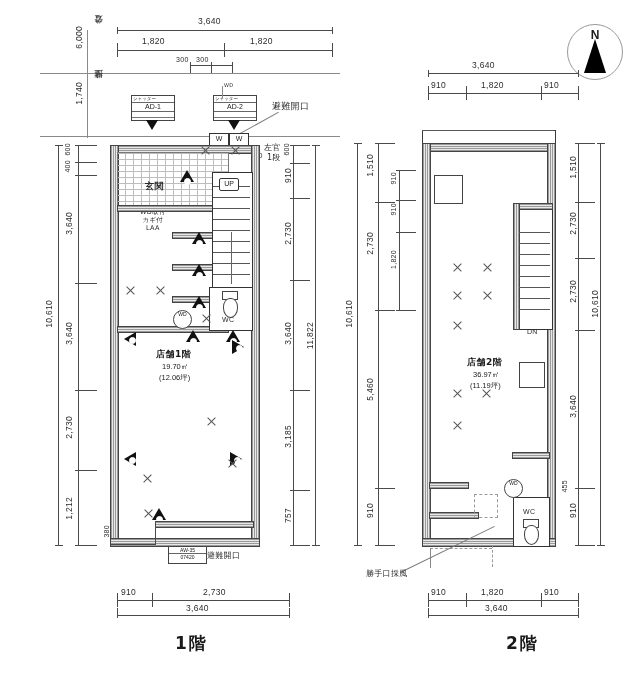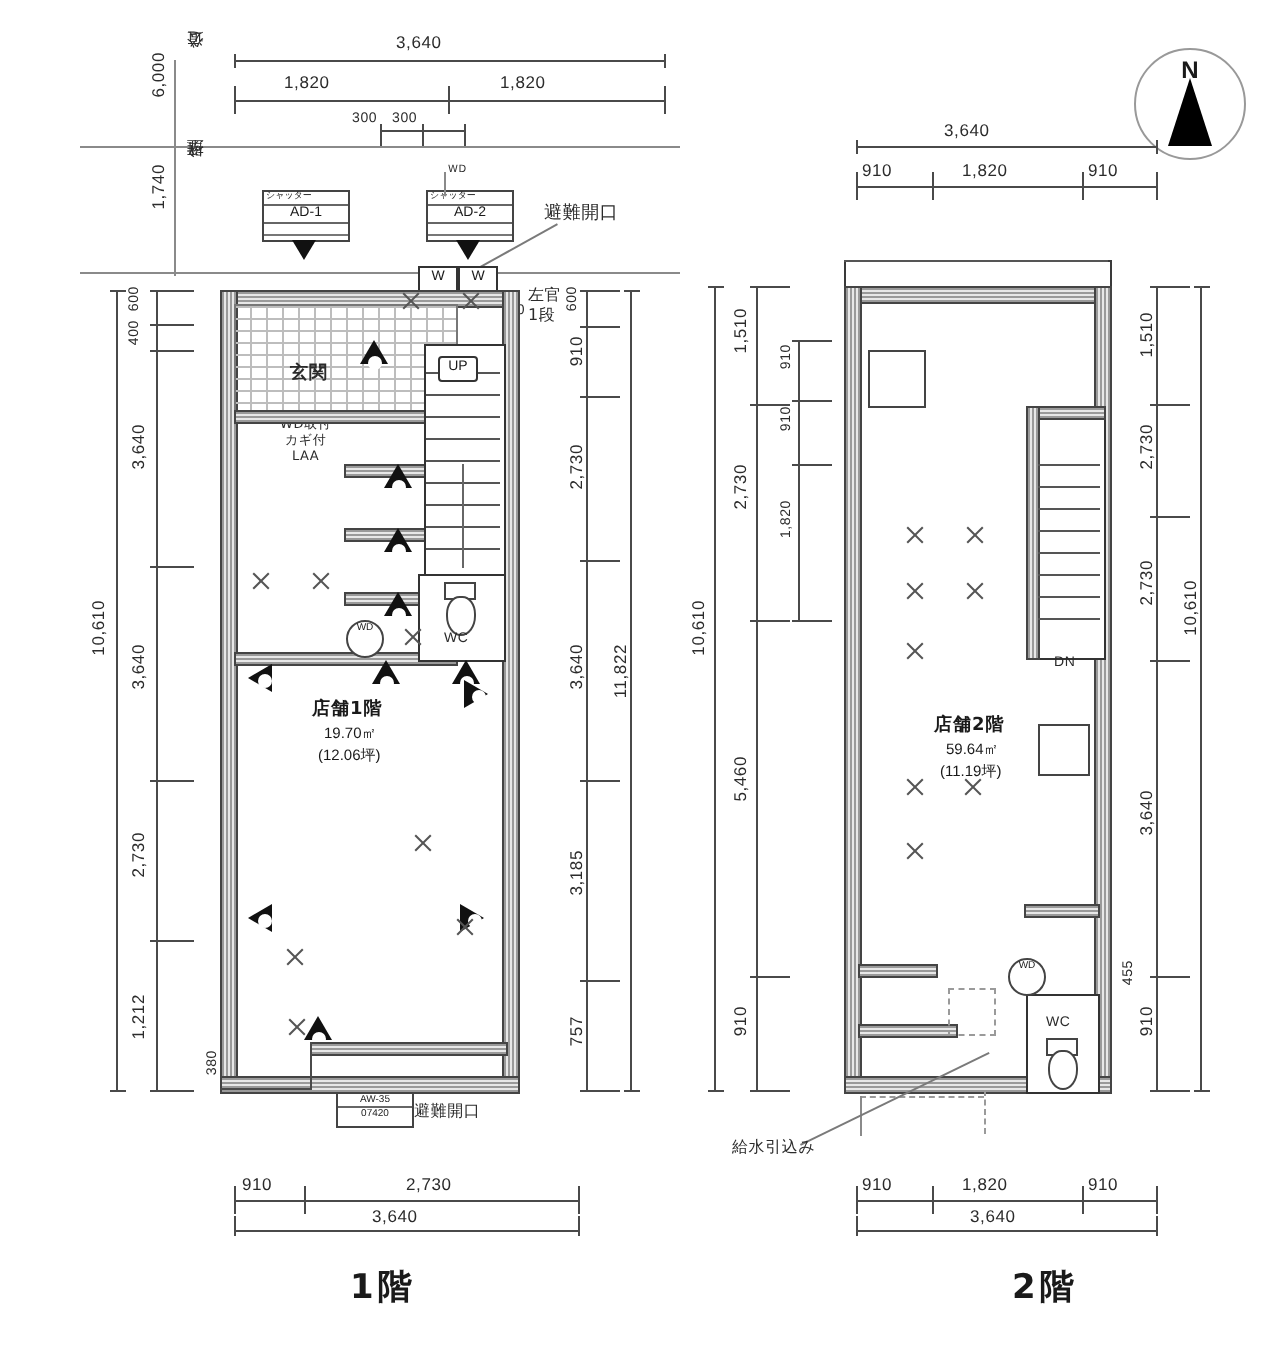--- a/index.html
+++ b/index.html
@@ -120,21 +120,21 @@
     <div class="cl" style="font-size:7px;text-align:center;">AD-2</div>
     <div style="height:5px;border-bottom:1px solid #777;"></div>
   </div>
   <div class="arrowdn" style="left:228px;top:120px;"></div>
   <div class="line vl thin" style="left:222px;top:86px;height:12px;"></div>
   <div class="label dimtxt sm jp" style="left:224px;top:82px;font-size:5px;">WD</div>
 
   <div class="label dimtxt jp" style="left:272px;top:100px;font-size:9px;">避難開口</div>
   <div class="leader" style="left:240px;top:133px;width:44px;transform:rotate(-29deg);"></div>
 
-  <div class="label dimtxt jp" style="left:264px;top:143px;font-size:8px;line-height:10px;">
+  <div class="label dimtxt jp" style="left:264px;top:143px;font-size:8px;line-height:10px;text-align:right;">
     <div>左官</div>
     <div>1段</div>
   </div>
   <div class="label dimtxt sm" style="left:250px;top:152px;">340</div>
 
   <div class="winbox" style="left:209px;top:133px;width:18px;height:11px;">W</div>
   <div class="winbox" style="left:229px;top:133px;width:18px;height:11px;">W</div>
 
   <div class="room" style="left:110px;top:145px;width:148px;height:400px;"></div>
   <div class="wallfillh" style="left:110px;top:145px;width:148px;height:7px;"></div>
@@ -310,21 +310,21 @@
   <div class="stairstep" style="left:519px;top:243px;width:31px;"></div>
   <div class="stairstep" style="left:519px;top:254px;width:31px;"></div>
   <div class="stairstep" style="left:519px;top:265px;width:31px;"></div>
   <div class="stairstep" style="left:519px;top:276px;width:31px;"></div>
   <div class="stairstep" style="left:519px;top:287px;width:31px;"></div>
   <div class="stairstep" style="left:519px;top:298px;width:31px;"></div>
   <div class="stairstep" style="left:519px;top:309px;width:31px;"></div>
   <div class="label dimtxt" style="left:527px;top:328px;font-size:7px;">DN</div>
 
   <div class="label jp roomname" style="left:467px;top:356px;">店舗2階</div>
-  <div class="label roomarea" style="left:473px;top:370px;">59.64㎡</div>
+  <div class="label roomarea" style="left:473px;top:370px;">36.97㎡</div>
   <div class="label roomarea" style="left:470px;top:381px;">(11.19坪)</div>
 
   <div class="wallfillh" style="left:512px;top:452px;width:36px;height:5px;"></div>
   <div class="wallfillh" style="left:429px;top:482px;width:38px;height:5px;"></div>
   <div class="wallfillh" style="left:429px;top:512px;width:48px;height:5px;"></div>
 
   <div class="wall" style="left:513px;top:497px;width:35px;height:48px;"></div>
   <div class="label dimtxt" style="left:523px;top:508px;font-size:7px;">WC</div>
   <div class="wctank" style="left:523px;top:519px;"></div>
   <div class="wcbowl" style="left:524px;top:525px;"></div>
@@ -339,21 +339,21 @@
   <div class="xmark" style="left:452px;top:320px;"></div>
   <div class="xmark" style="left:452px;top:388px;"></div>
   <div class="xmark" style="left:481px;top:388px;"></div>
   <div class="xmark" style="left:452px;top:420px;"></div>
 
   <div class="dashv" style="left:492px;top:545px;height:22px;"></div>
   <div class="dashh" style="left:430px;top:548px;width:62px;"></div>
   <div class="line vl thin" style="left:430px;top:548px;height:20px;"></div>
   <div class="sqbox" style="left:474px;top:494px;width:22px;height:22px;border-style:dashed;border-color:#9a9a9a;background:transparent;"></div>
   <div class="leader" style="left:400px;top:572px;width:105px;transform:rotate(-26deg);"></div>
-  <div class="label dimtxt jp" style="left:366px;top:568px;font-size:8px;">給水引込み</div>
+  <div class="label dimtxt jp" style="left:366px;top:568px;font-size:8px;">勝手口採風</div>
 
   <div class="line vl" style="left:357px;top:143px;height:402px;"></div>
   <div class="line hl" style="left:354px;top:143px;width:8px;"></div>
   <div class="line hl" style="left:354px;top:545px;width:8px;"></div>
   <div class="label dimtxt vert flip" style="left:344px;top:300px;">10,610</div>
 
   <div class="line vl" style="left:378px;top:143px;height:402px;"></div>
   <div class="line hl" style="left:375px;top:143px;width:20px;"></div>
   <div class="line hl" style="left:375px;top:202px;width:20px;"></div>
   <div class="line hl" style="left:375px;top:310px;width:20px;"></div>

